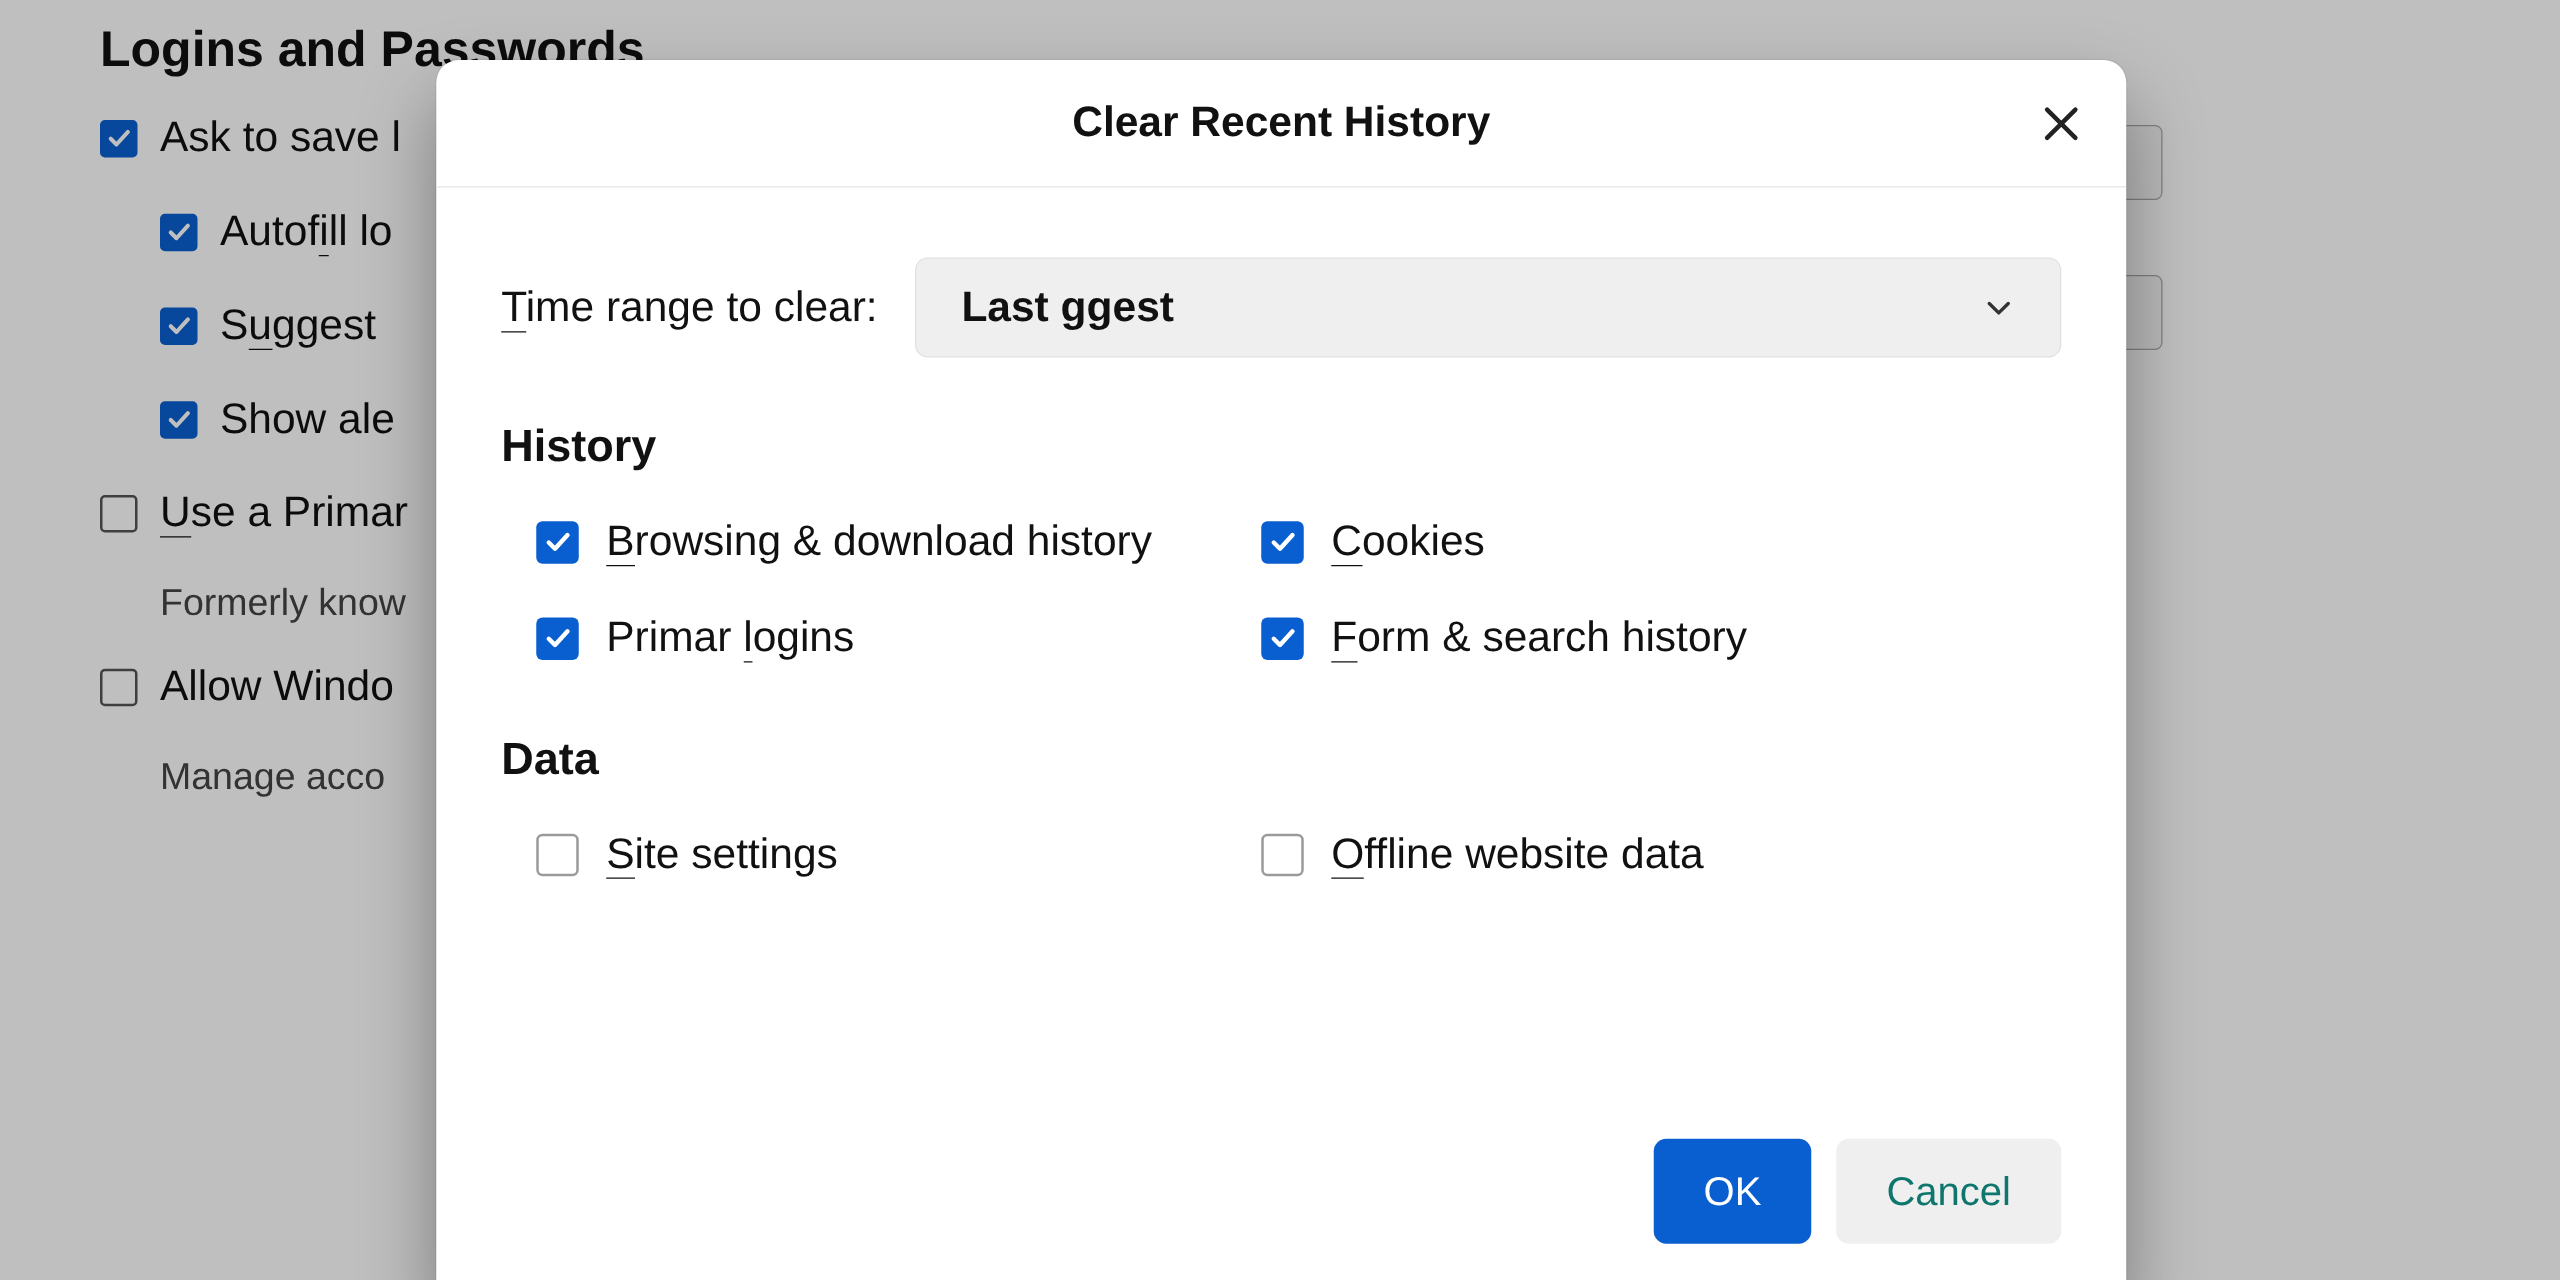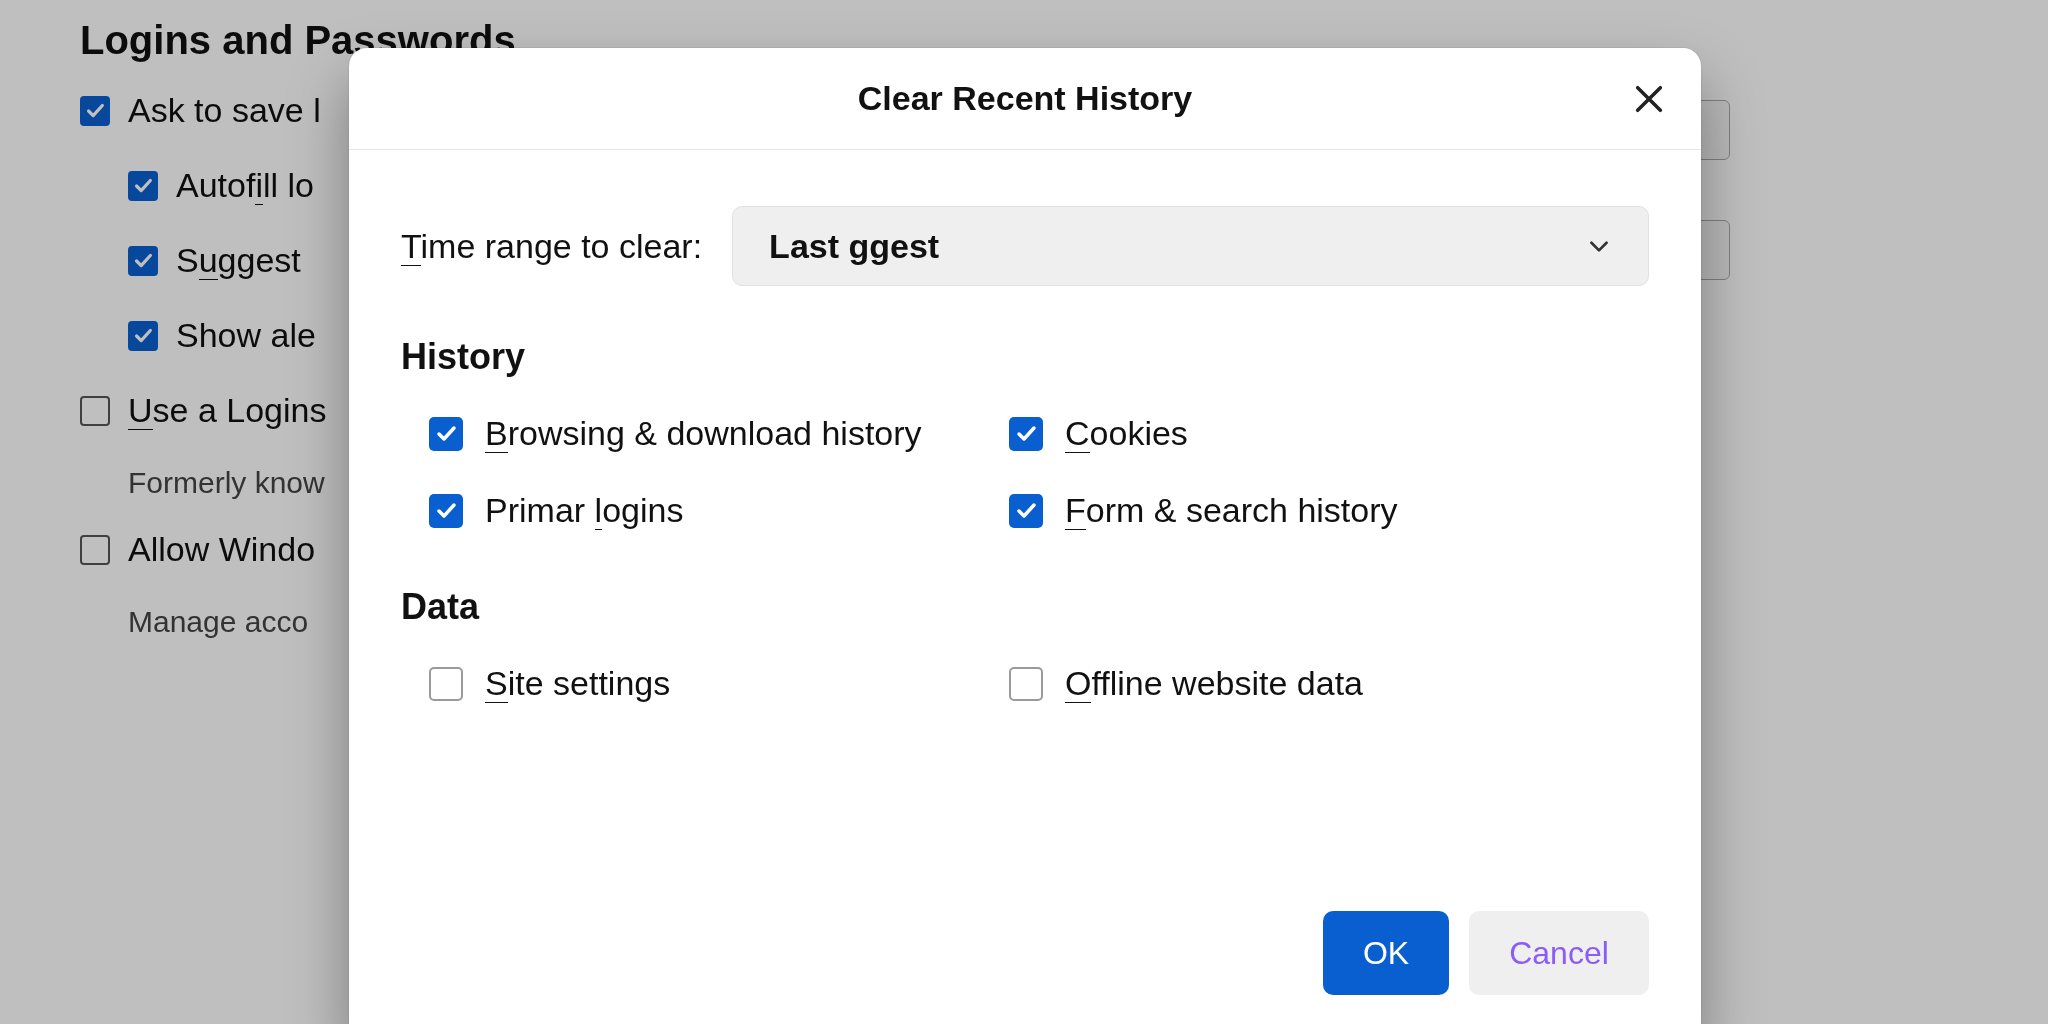--- a/index.html
+++ b/index.html
@@ -92,21 +92,21 @@
     display: flex; justify-content: flex-end; gap: 20px;
     padding: 0 52px 46px 52px;
     margin-top: auto;
   }
   .btn {
     height: 84px; padding: 0 38px; font-size: 32px; font-weight: 400;
     border-radius: 10px; border: none; cursor: pointer;
     display: inline-flex; align-items: center; justify-content: center;
   }
   .btn-primary { background: #0a5fd0; color: #fff; min-width: 126px;}
-  .btn-secondary { background: #efefef; color: #8b5cf6; min-width: 180px;}
+  .btn-secondary { background: #efefef; color: #0f766e; min-width: 180px;}
   .bg-btn-outline { position:absolute; width:90px; height:60px; border:1px solid #aaa; border-radius:6px; background:#f7f7f7;}
 </style>
 </head>
 <body>
 
 <div class="bg-page">
   <div class="bg-heading">Logins and Passwords</div>
 
   <div class="bg-row">
     <span class="bg-cb checked">
@@ -135,21 +135,21 @@
   <div class="bg-row indent1">
     <span class="bg-cb checked">
         <svg viewBox="0 0 24 24">
           <path d="M5 12l5 5L20 6" fill="none" stroke="#fff" stroke-width="3.5" stroke-linecap="round" stroke-linejoin="round"></path>
         </svg>
       </span>
     <span>Show ale</span>
   </div>
   <div class="bg-row">
     <span class="bg-cb"></span>
-    <span><span class="u-line">U</span><span>se a Logins</span></span>
+    <span><span class="u-line">U</span><span>se a Primar</span></span>
   </div>
   <div class="bg-sub">Formerly know</div>
   <div class="bg-row">
     <span class="bg-cb"></span>
     <span>Allow Windo</span>
   </div>
   <div class="bg-sub">Manage acco</div>
 
   <div class="bg-heading" style="position:absolute; bottom:-6px;"><span style="visibility:hidden">.</span></div>
 

